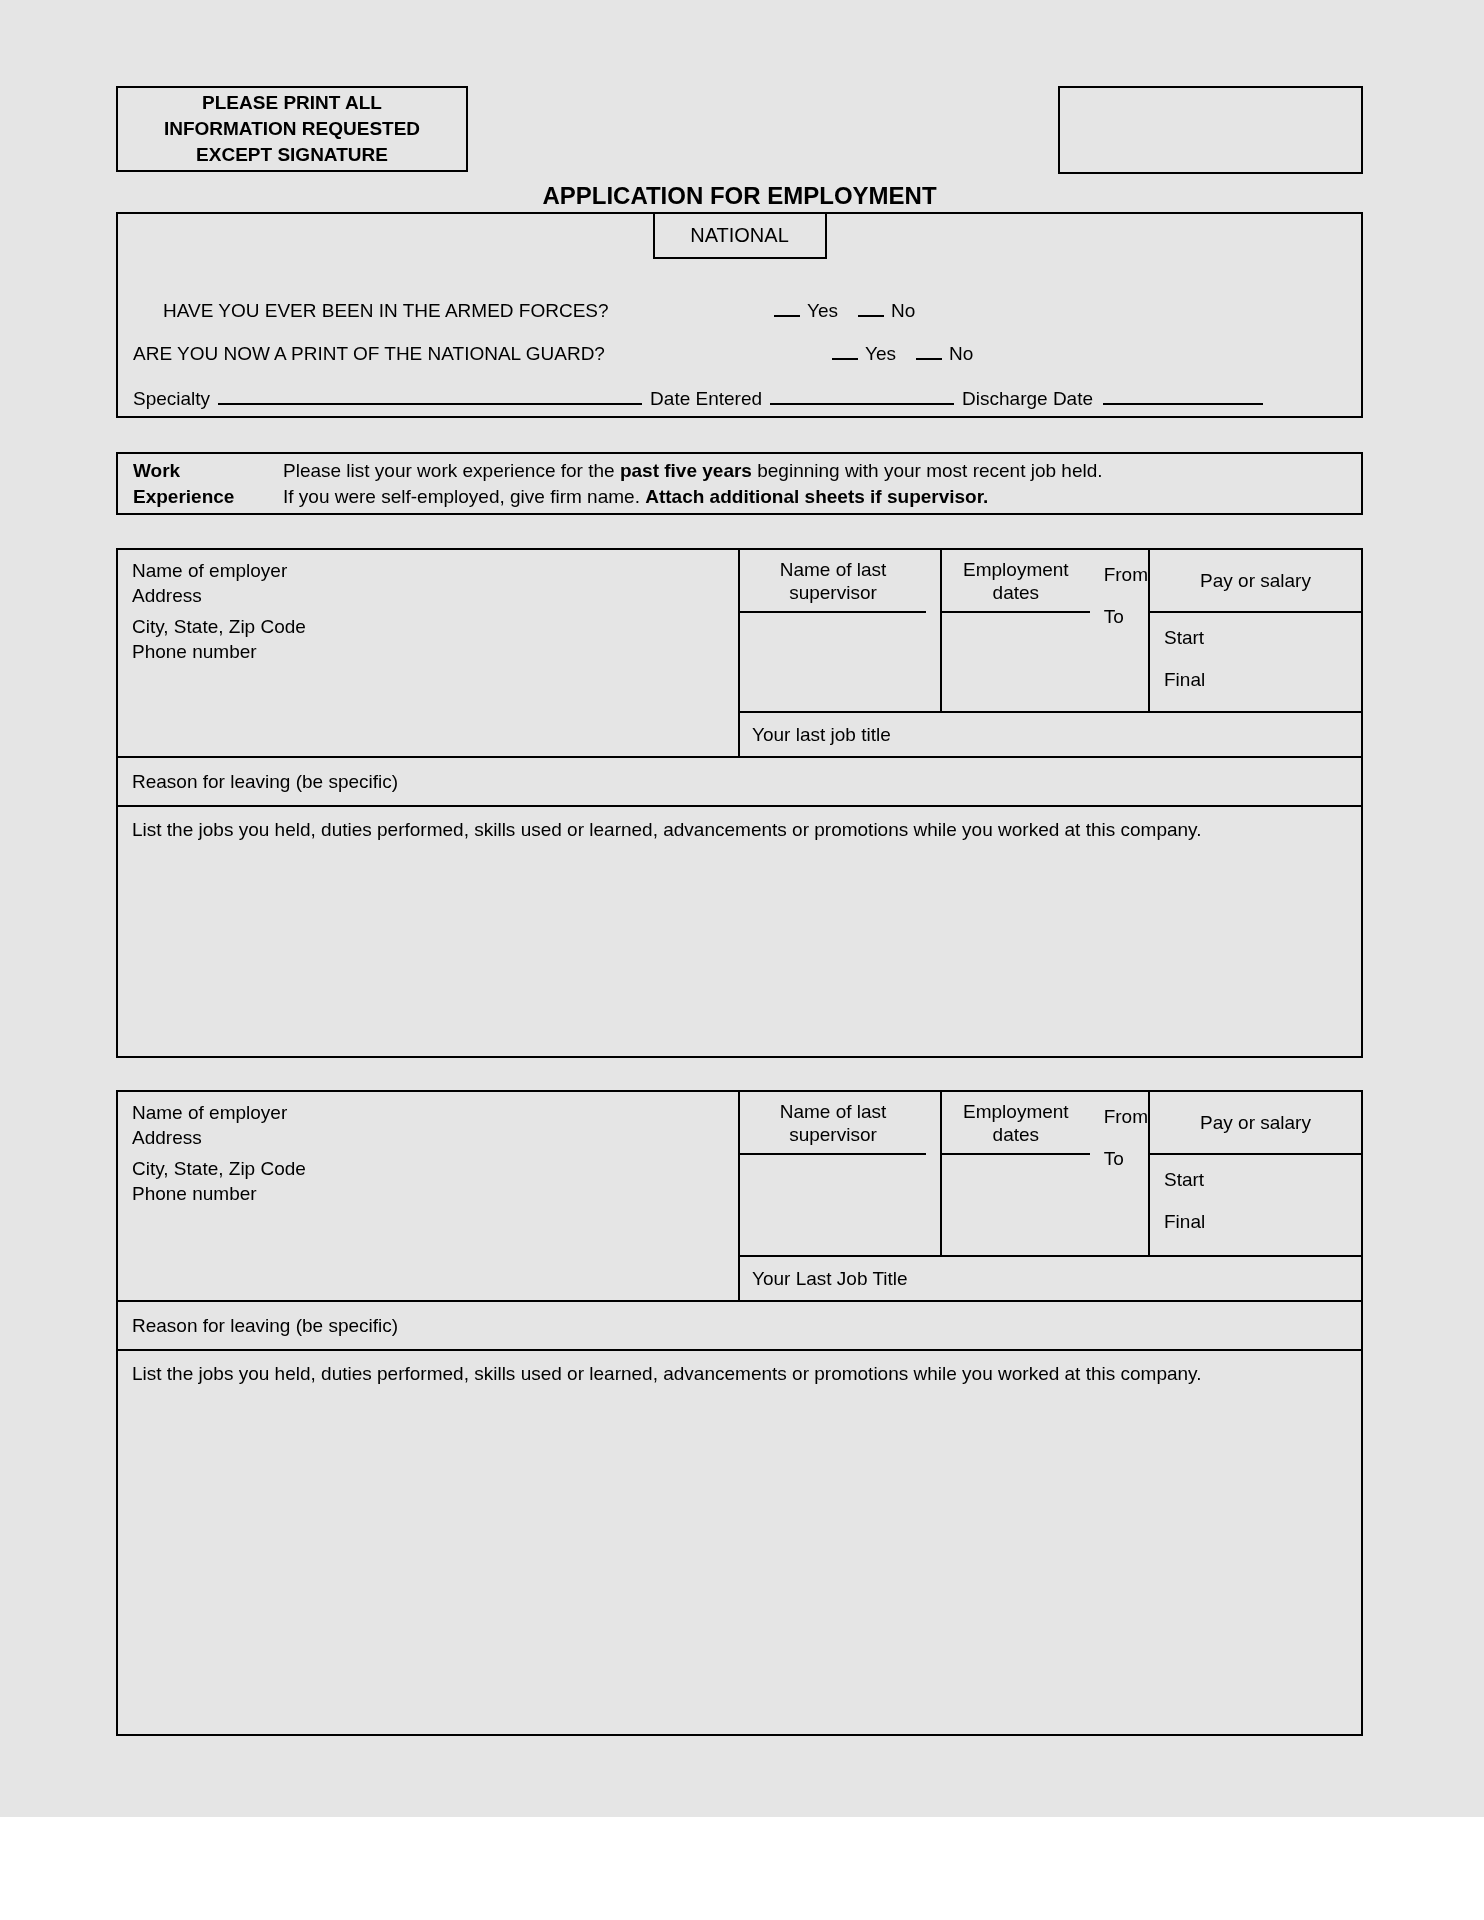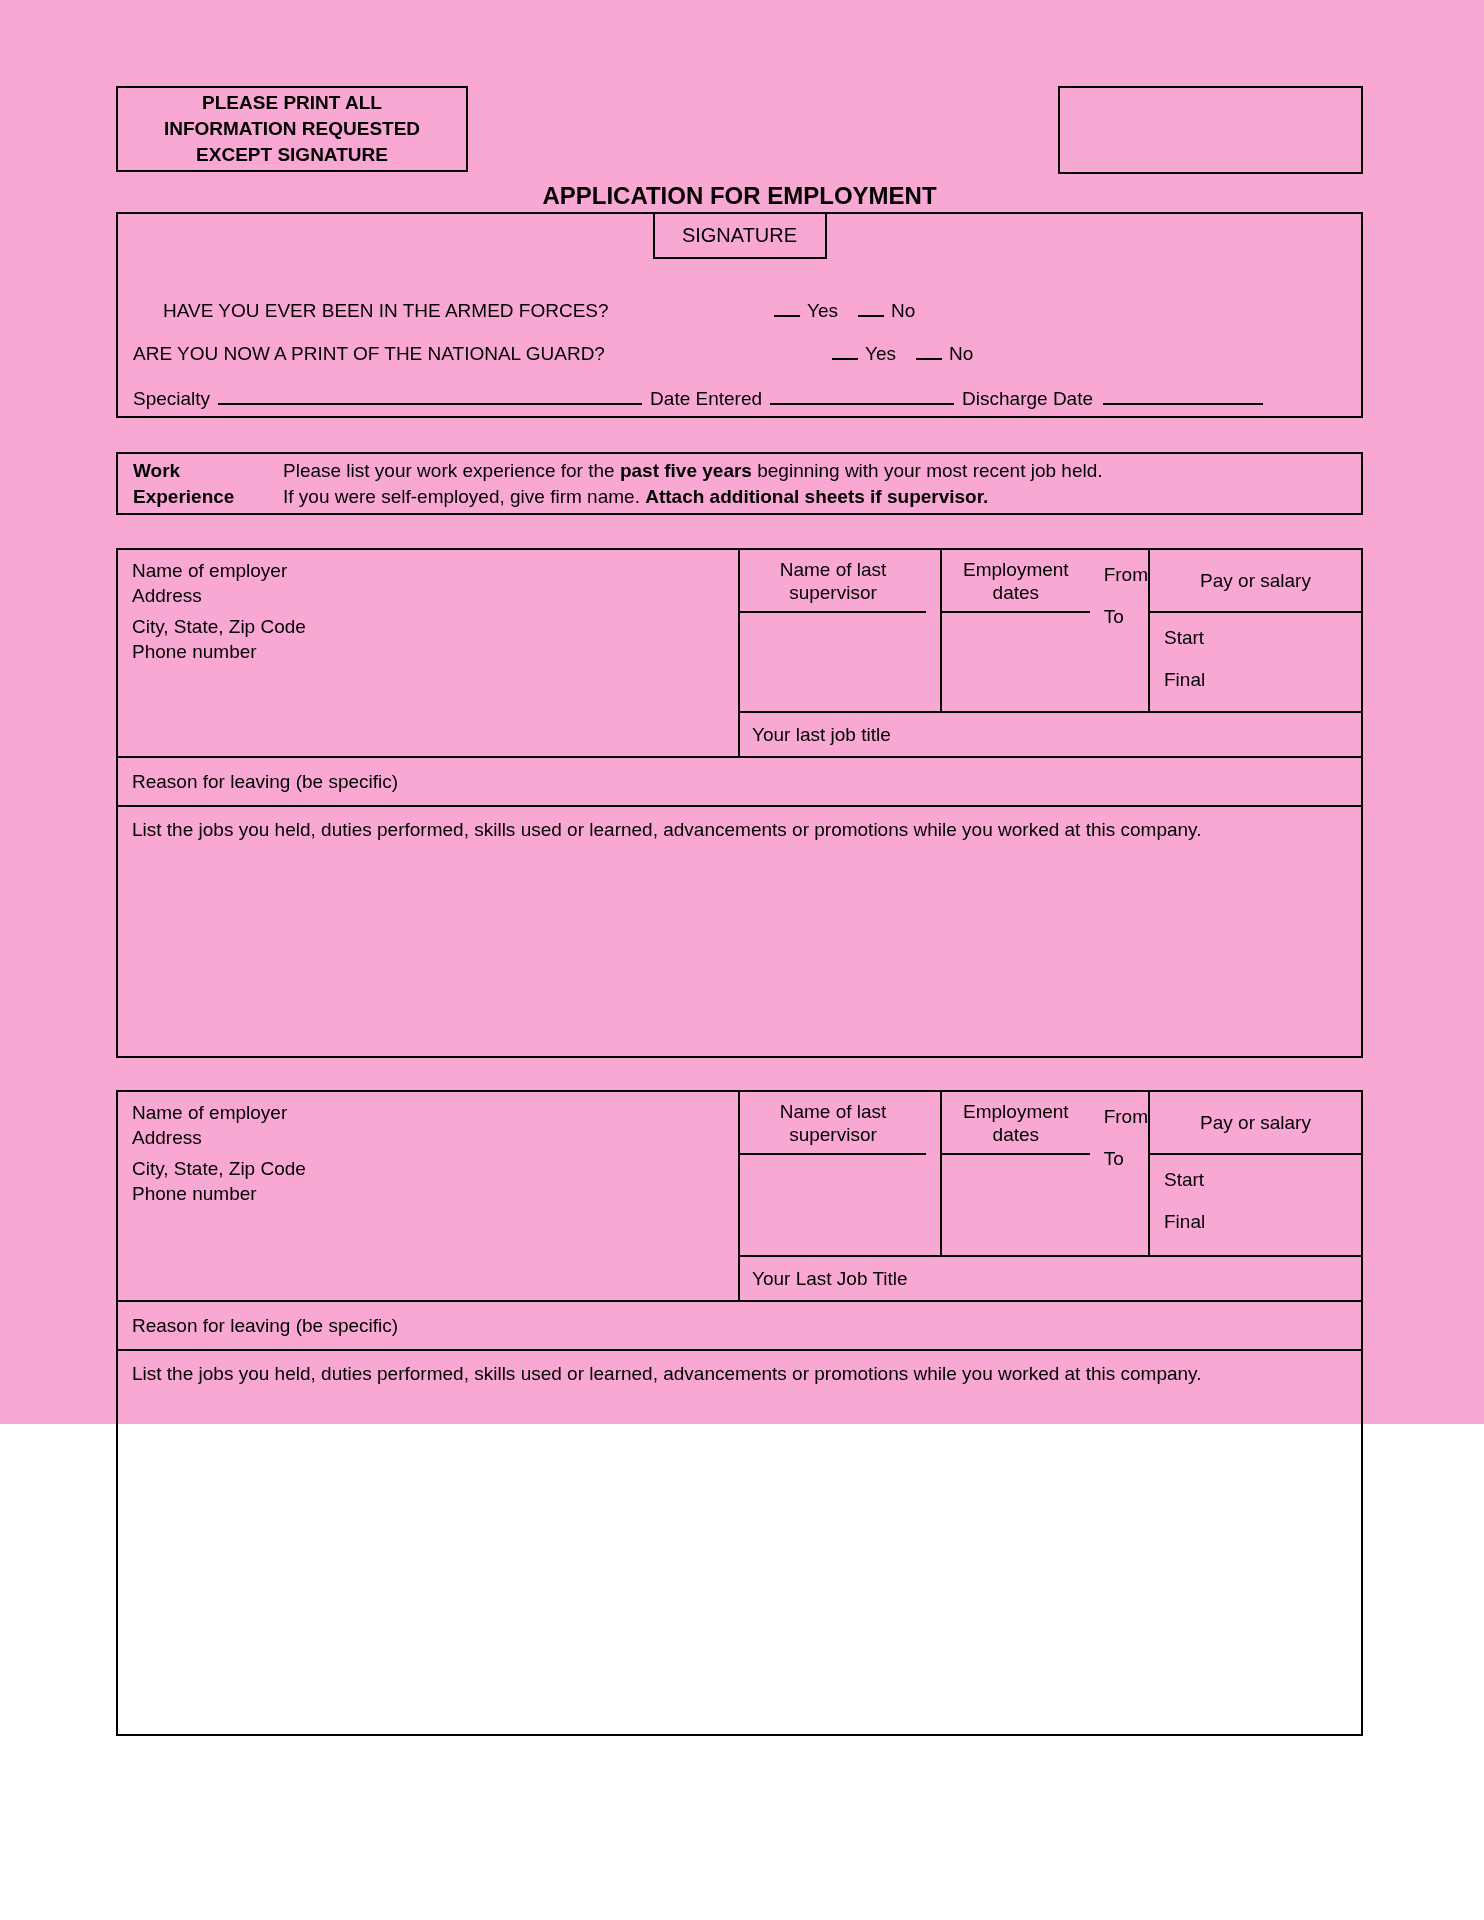--- a/index.html
+++ b/index.html
@@ -1,20 +1,20 @@
 <!DOCTYPE html>
 <html><head>
 <meta charset="utf-8">
 <style>
   html,body { margin:0; padding:0; background:#ffffff; }
   body {
     width:1484px; height:1920px; overflow:hidden;
     font-family:"Liberation Sans", sans-serif; color:#000;
   }
-  .page { position:relative; width:1484px; height:1424px; background:#f9a8d4; }
+  .page { position:relative; width:1484px; height:1817px; background:#e5e5e5; }
   .content { margin-left:116px; width:1247px; }
   .content *, .content { box-sizing:border-box; }
 
   
   .header-row { display:flex; justify-content:space-between; align-items:flex-start; padding-top:86px; }
   .print-notice-box {
     width:352px; height:86px; border:2px solid #000;
     font-weight:bold; font-size:19px; line-height:26px; text-align:center; padding-top:2px;
   }
   .blank-box { width:305px; height:88px; border:2px solid #000; }
@@ -87,21 +87,21 @@
         <div>INFORMATION REQUESTED</div>
         <div>EXCEPT SIGNATURE</div>
       </div>
       <div class="blank-box"></div>
     </div>
 
     <div class="title">APPLICATION FOR EMPLOYMENT</div>
 
     <div class="military-section">
       <div class="military-label-box">
-        <span>SIGNATURE</span>
+        <span>NATIONAL</span>
       </div>
 
       <div class="mil-line mil-q1">
         <span class="q-text q1-text">HAVE YOU EVER BEEN IN THE ARMED FORCES?</span><span class="blank blank-sm"></span><span>Yes</span><span class="blank blank-sm gap"></span><span>No</span>
       </div>
 
       <div class="mil-line mil-q2">
         <span class="q-text q2-text">ARE YOU NOW A PRINT OF THE NATIONAL GUARD?</span><span class="blank blank-sm"></span><span>Yes</span><span class="blank blank-sm gap"></span><span>No</span>
       </div>
 

